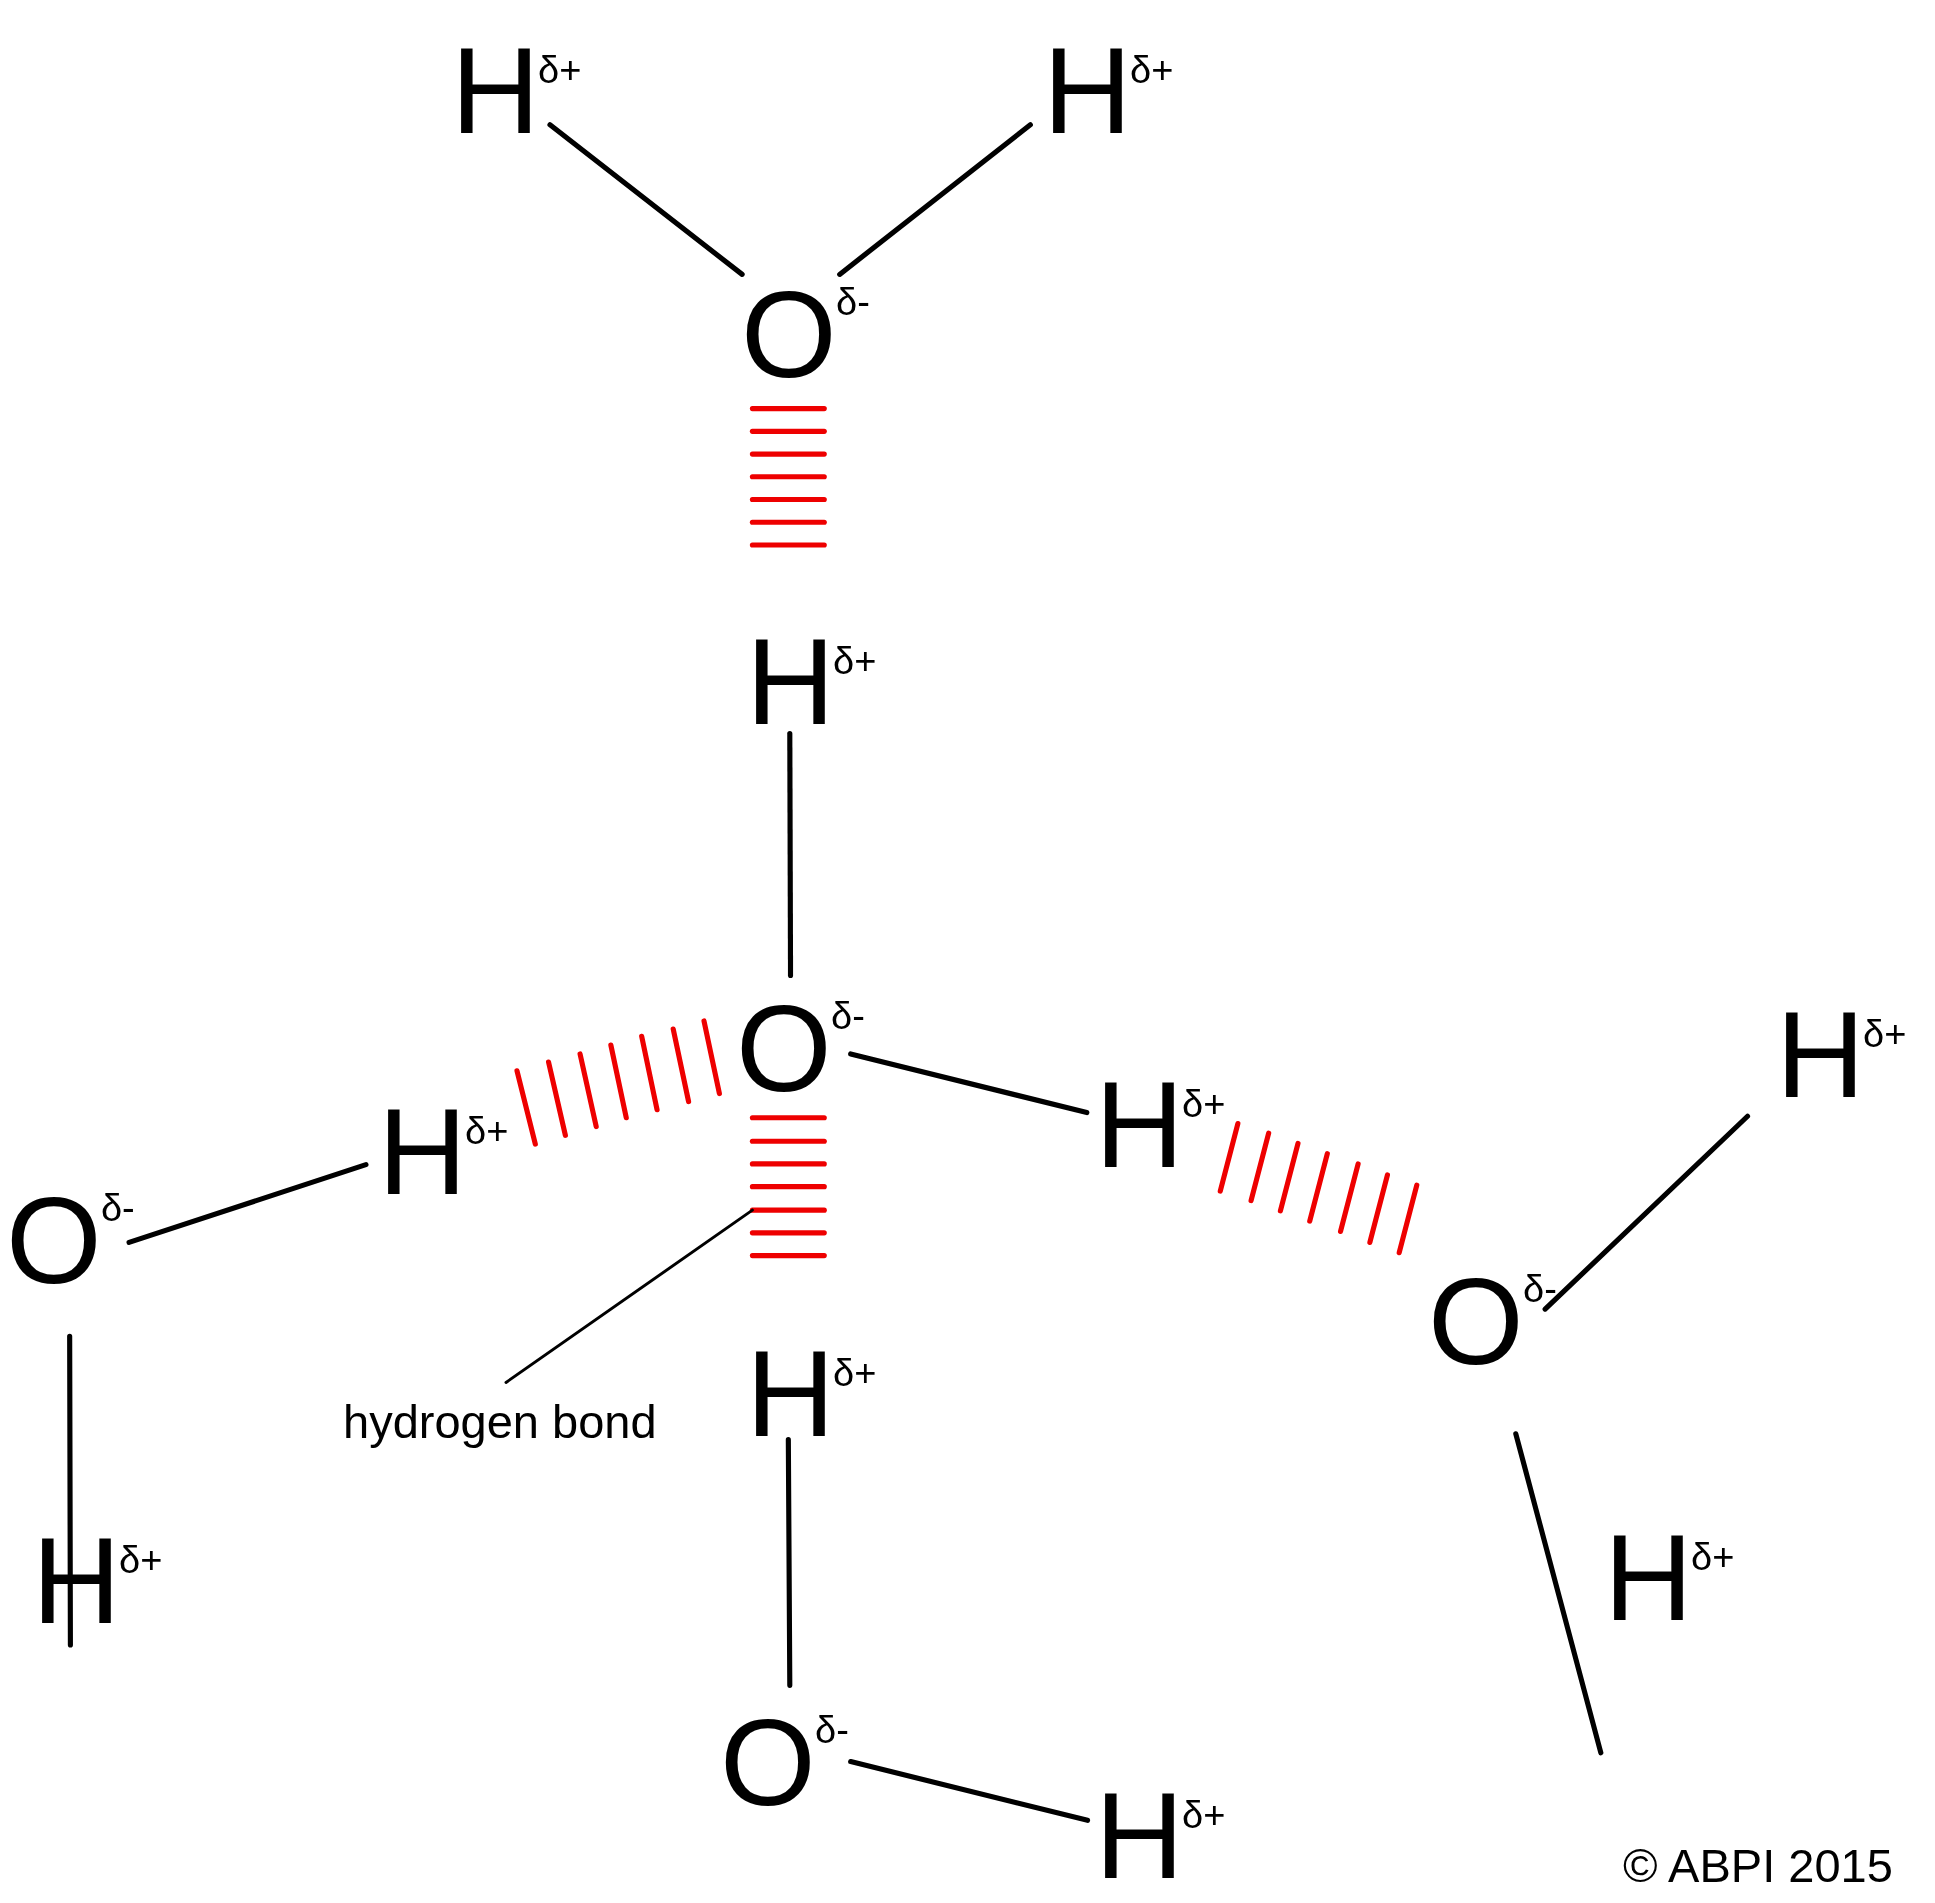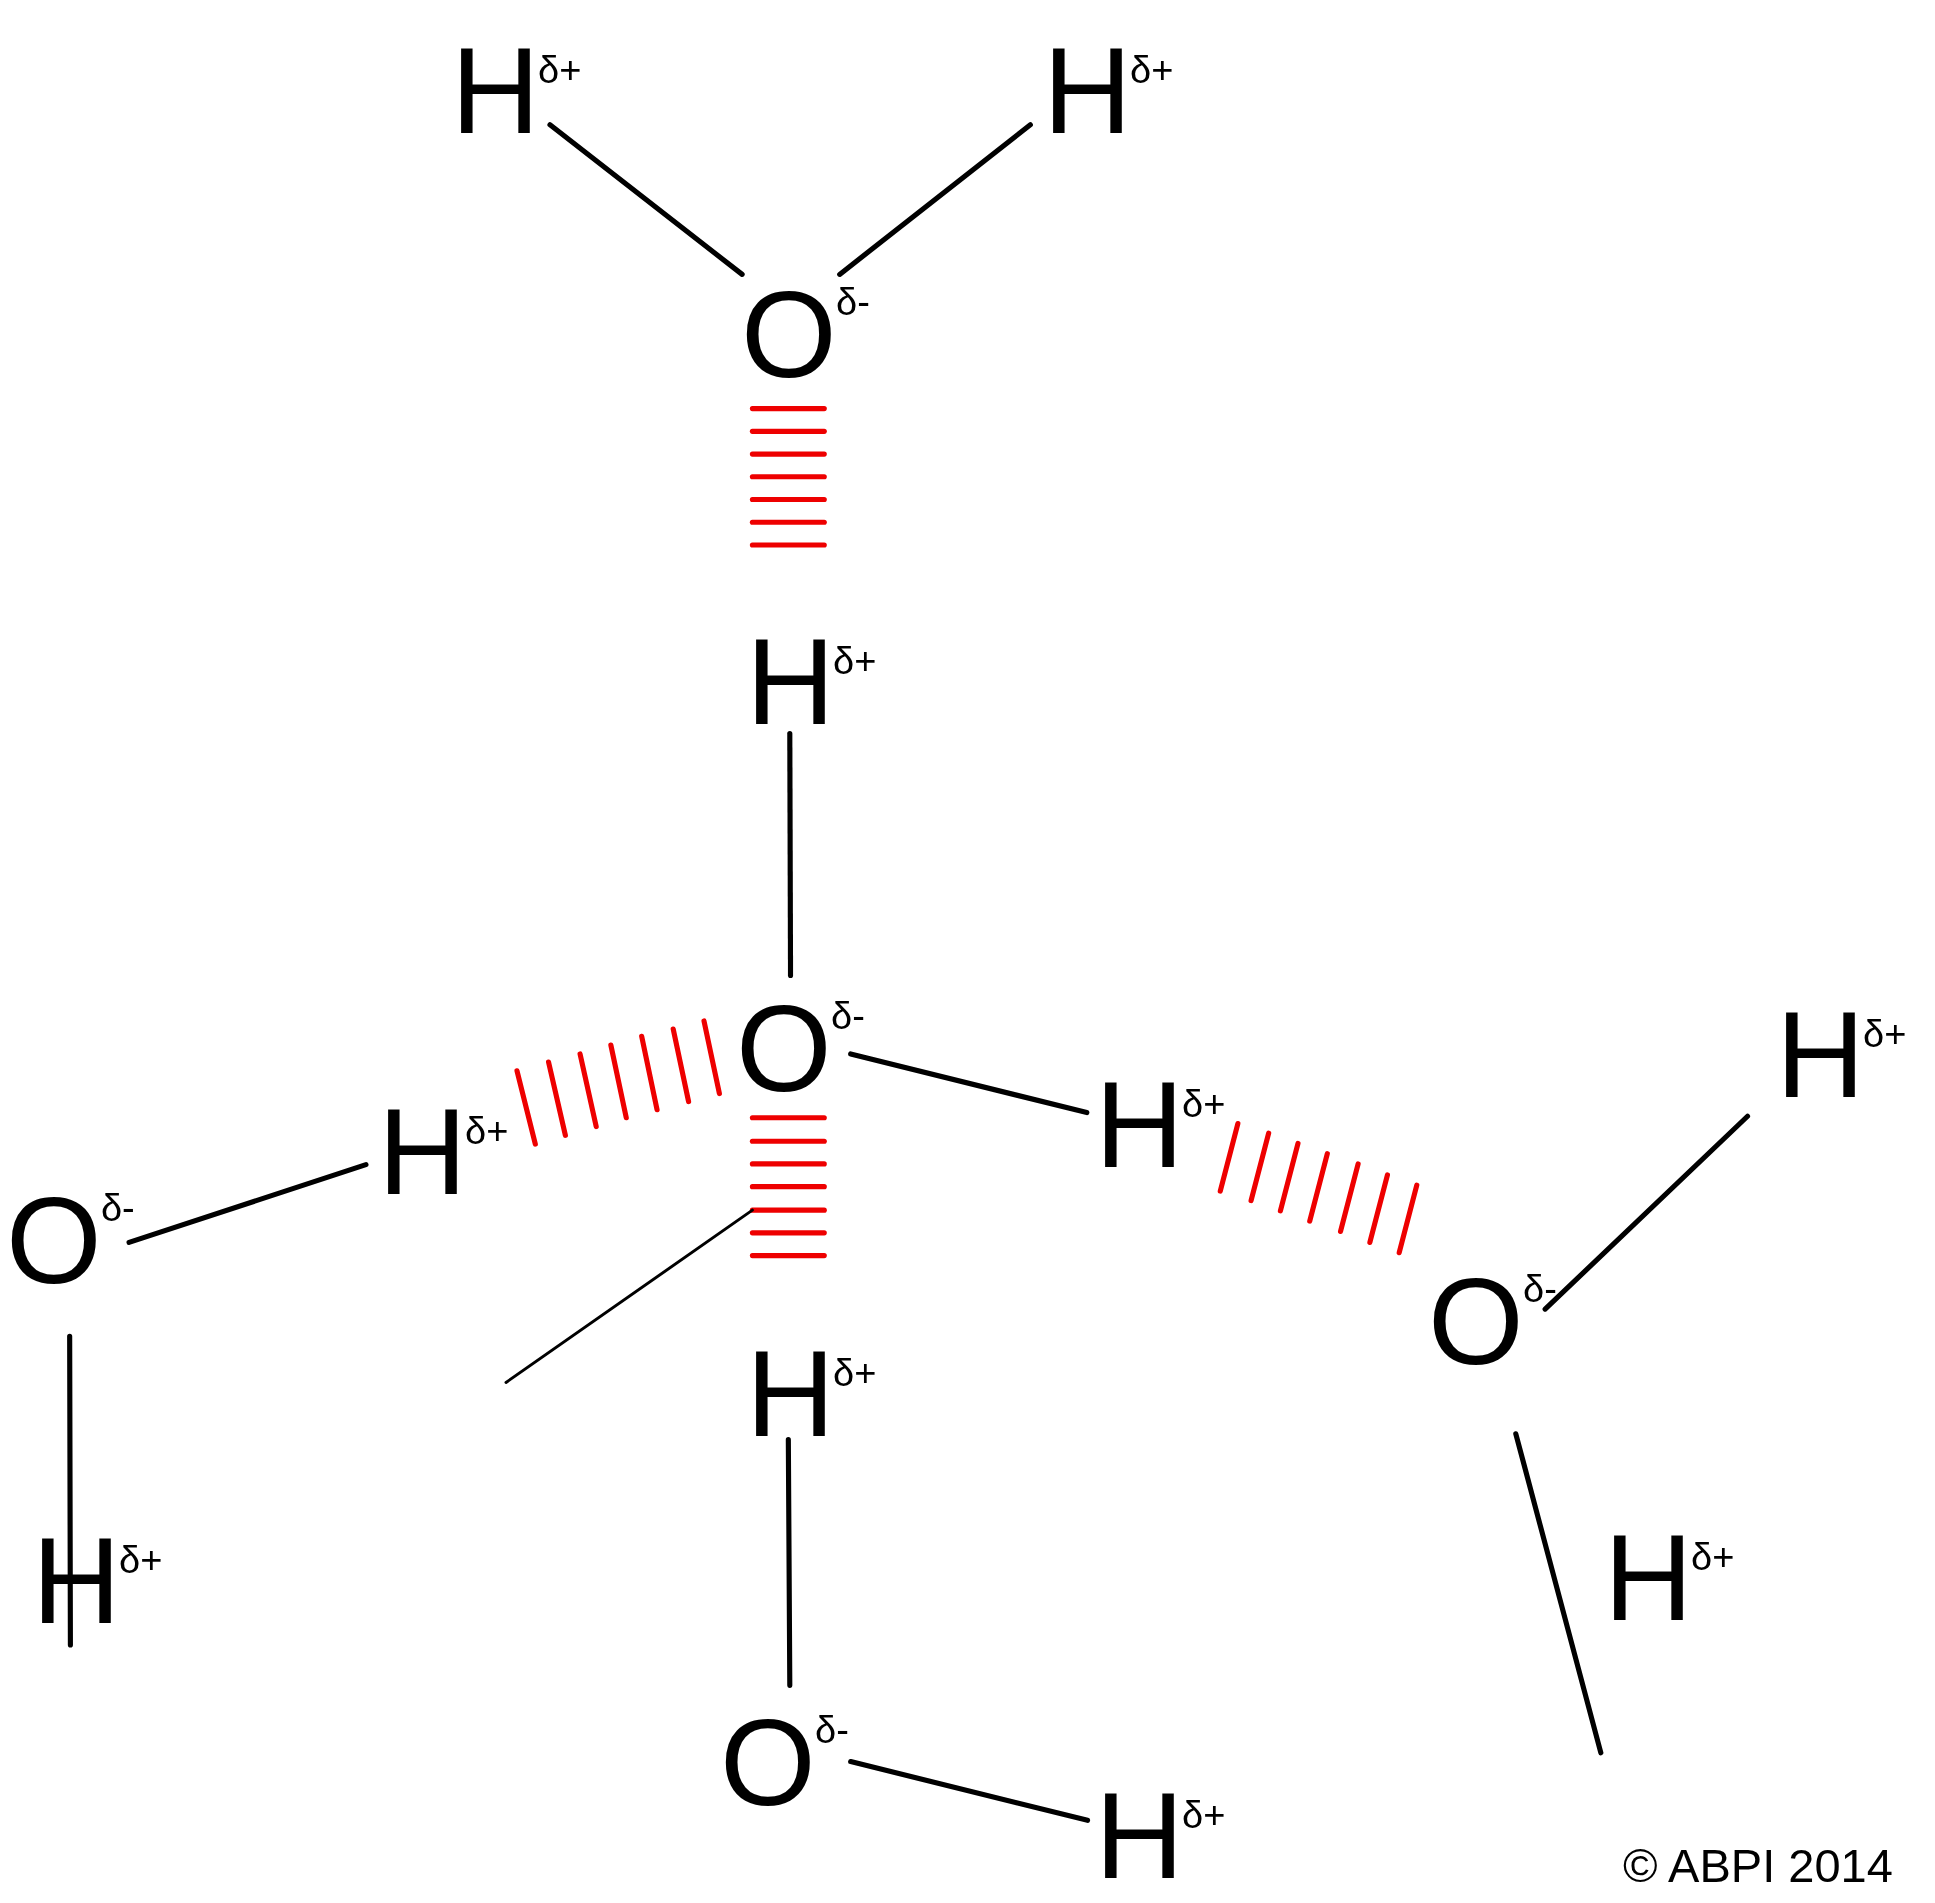--- a/index.html
+++ b/index.html
@@ -79,15 +79,16 @@
       <div class="atom" style="left: 5.9px; top: 1179px;"><span class="sym">O</span><span class="chg" style="left: 95px; top: 10.3px;">δ-</span></div>
       <div class="atom" style="left: 1776px; top: 993px;"><span class="sym">H</span><span class="chg" style="left: 87px; top: 22px;">δ+</span></div>
       <div class="atom" style="left: 1428px; top: 1260px;"><span class="sym">O</span><span class="chg" style="left: 95px; top: 10.3px;">δ-</span></div>
       <div class="atom" style="left: 746px; top: 1332px;"><span class="sym">H</span><span class="chg" style="left: 87px; top: 22px;">δ+</span></div>
       <div class="atom" style="left: 32px; top: 1519px;"><span class="sym">H</span><span class="chg" style="left: 87px; top: 22px;">δ+</span></div>
       <div class="atom" style="left: 1604px; top: 1516px;"><span class="sym">H</span><span class="chg" style="left: 87px; top: 22px;">δ+</span></div>
       <div class="atom" style="left: 720px; top: 1701px;"><span class="sym">O</span><span class="chg" style="left: 95px; top: 10.3px;">δ-</span></div>
       <div class="atom" style="left: 1095px; top: 1774px;"><span class="sym">H</span><span class="chg" style="left: 87px; top: 22px;">δ+</span></div>
     </div>
 
-  <div class="label" id="copyright-text" style="left: 1623px; top: 1842px; font-size: 47px;">© ABPI 2014</div>
+  <div class="label" id="callout-text" style="left: 343px; top: 1398px; font-size: 47px;">hydrogen bond</div>
+  <div class="label" id="copyright-text" style="left: 1623px; top: 1842px; font-size: 47px;">© ABPI 2015</div>
 </div>
 
 
 </body></html>

